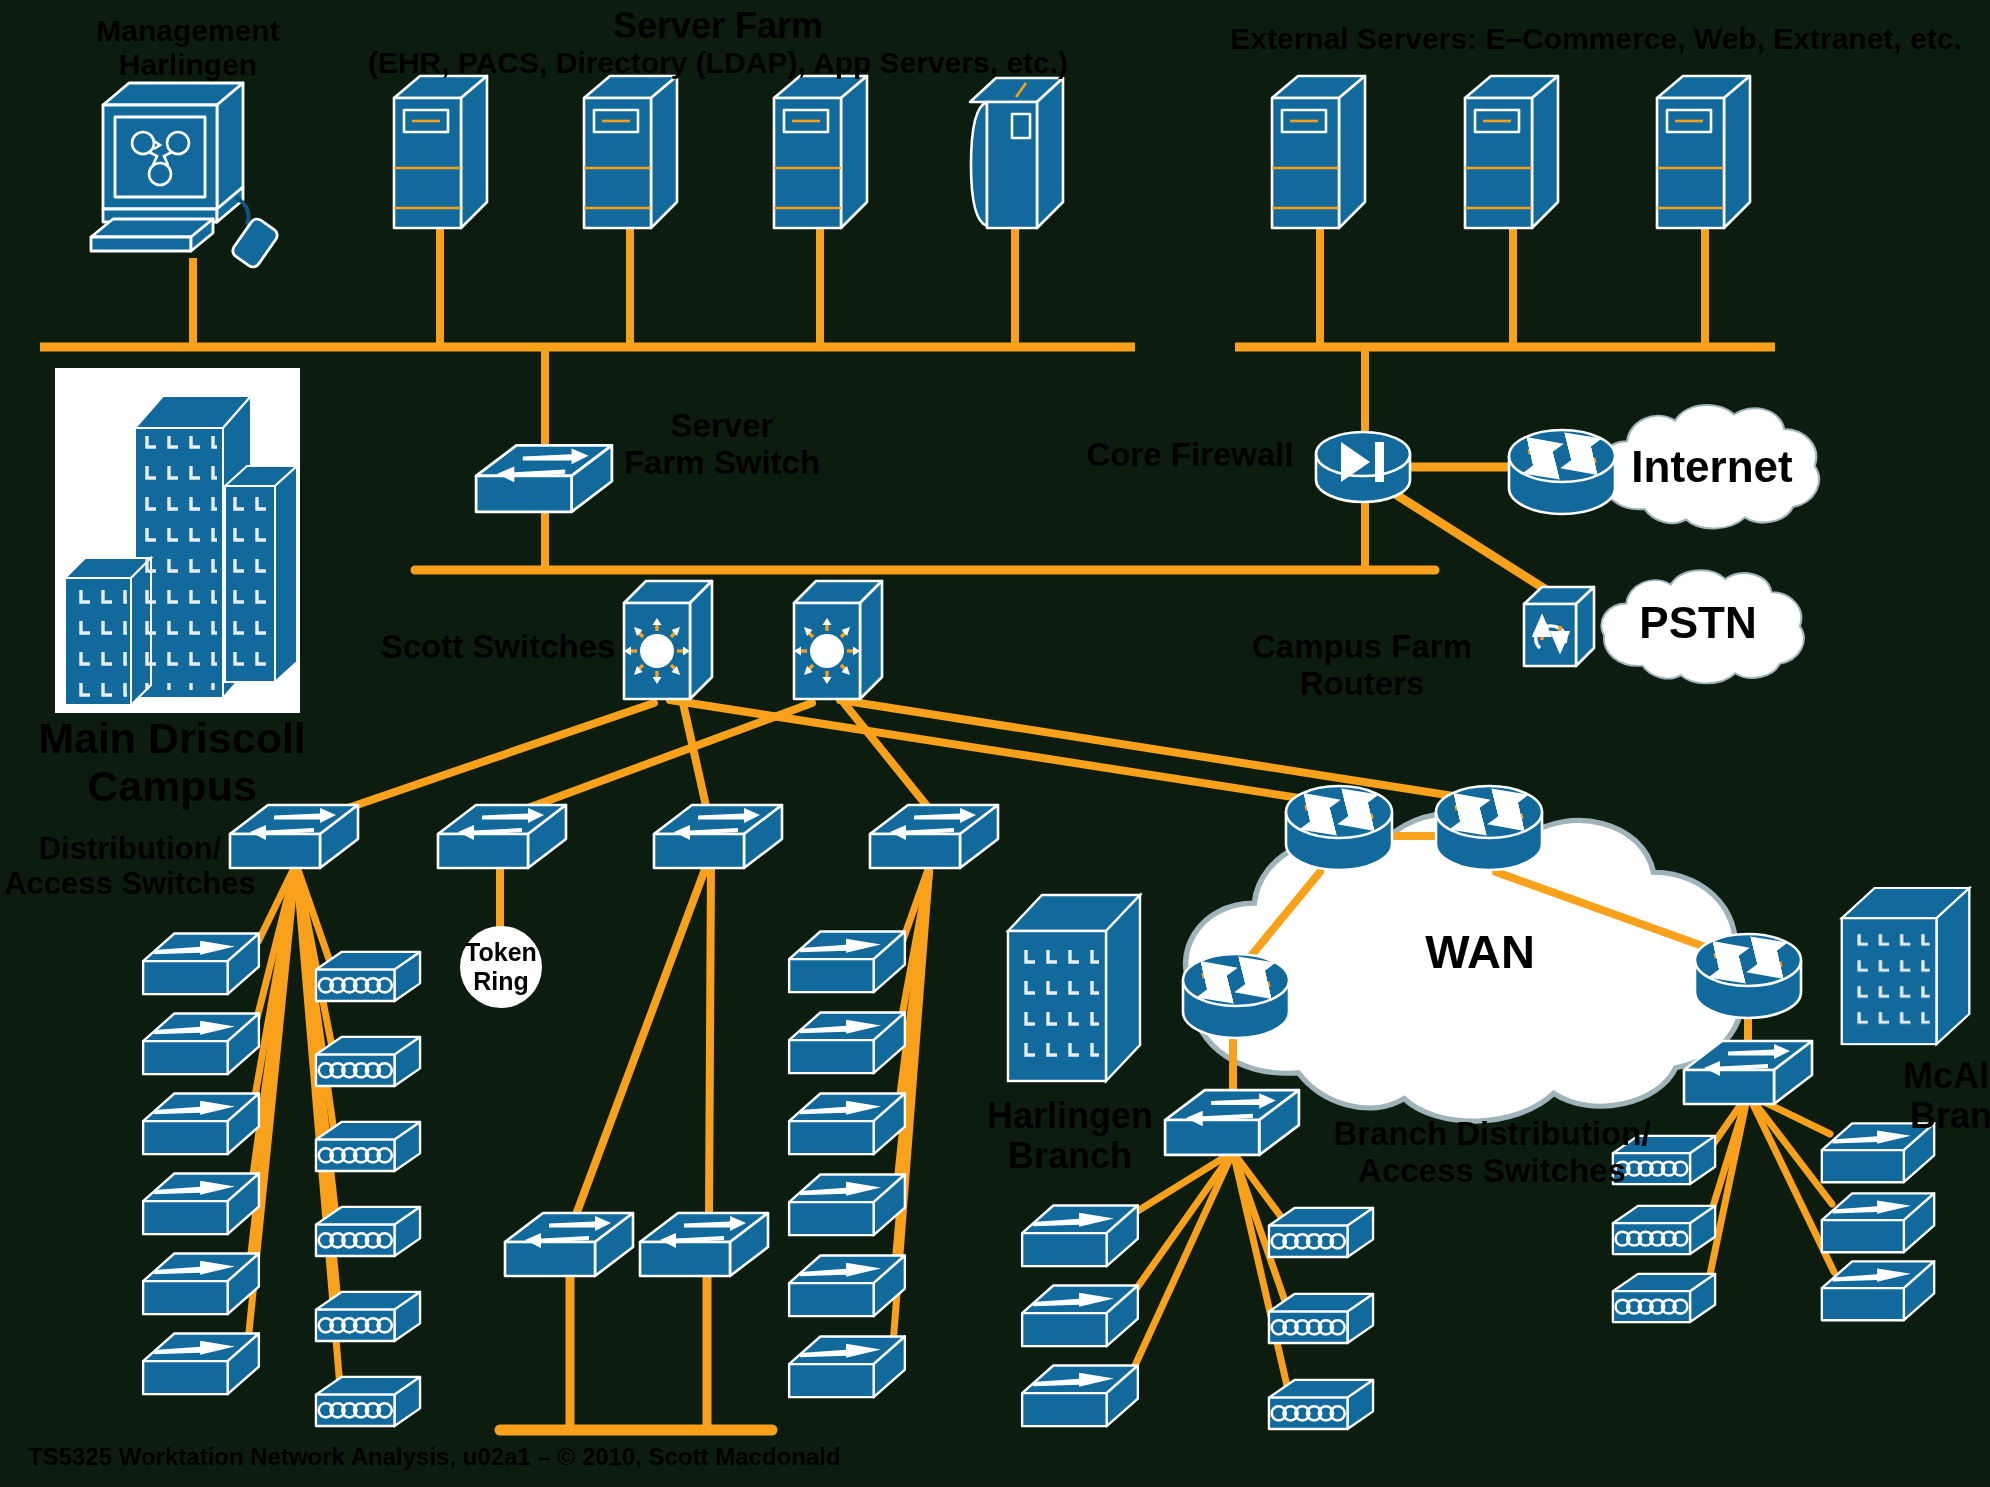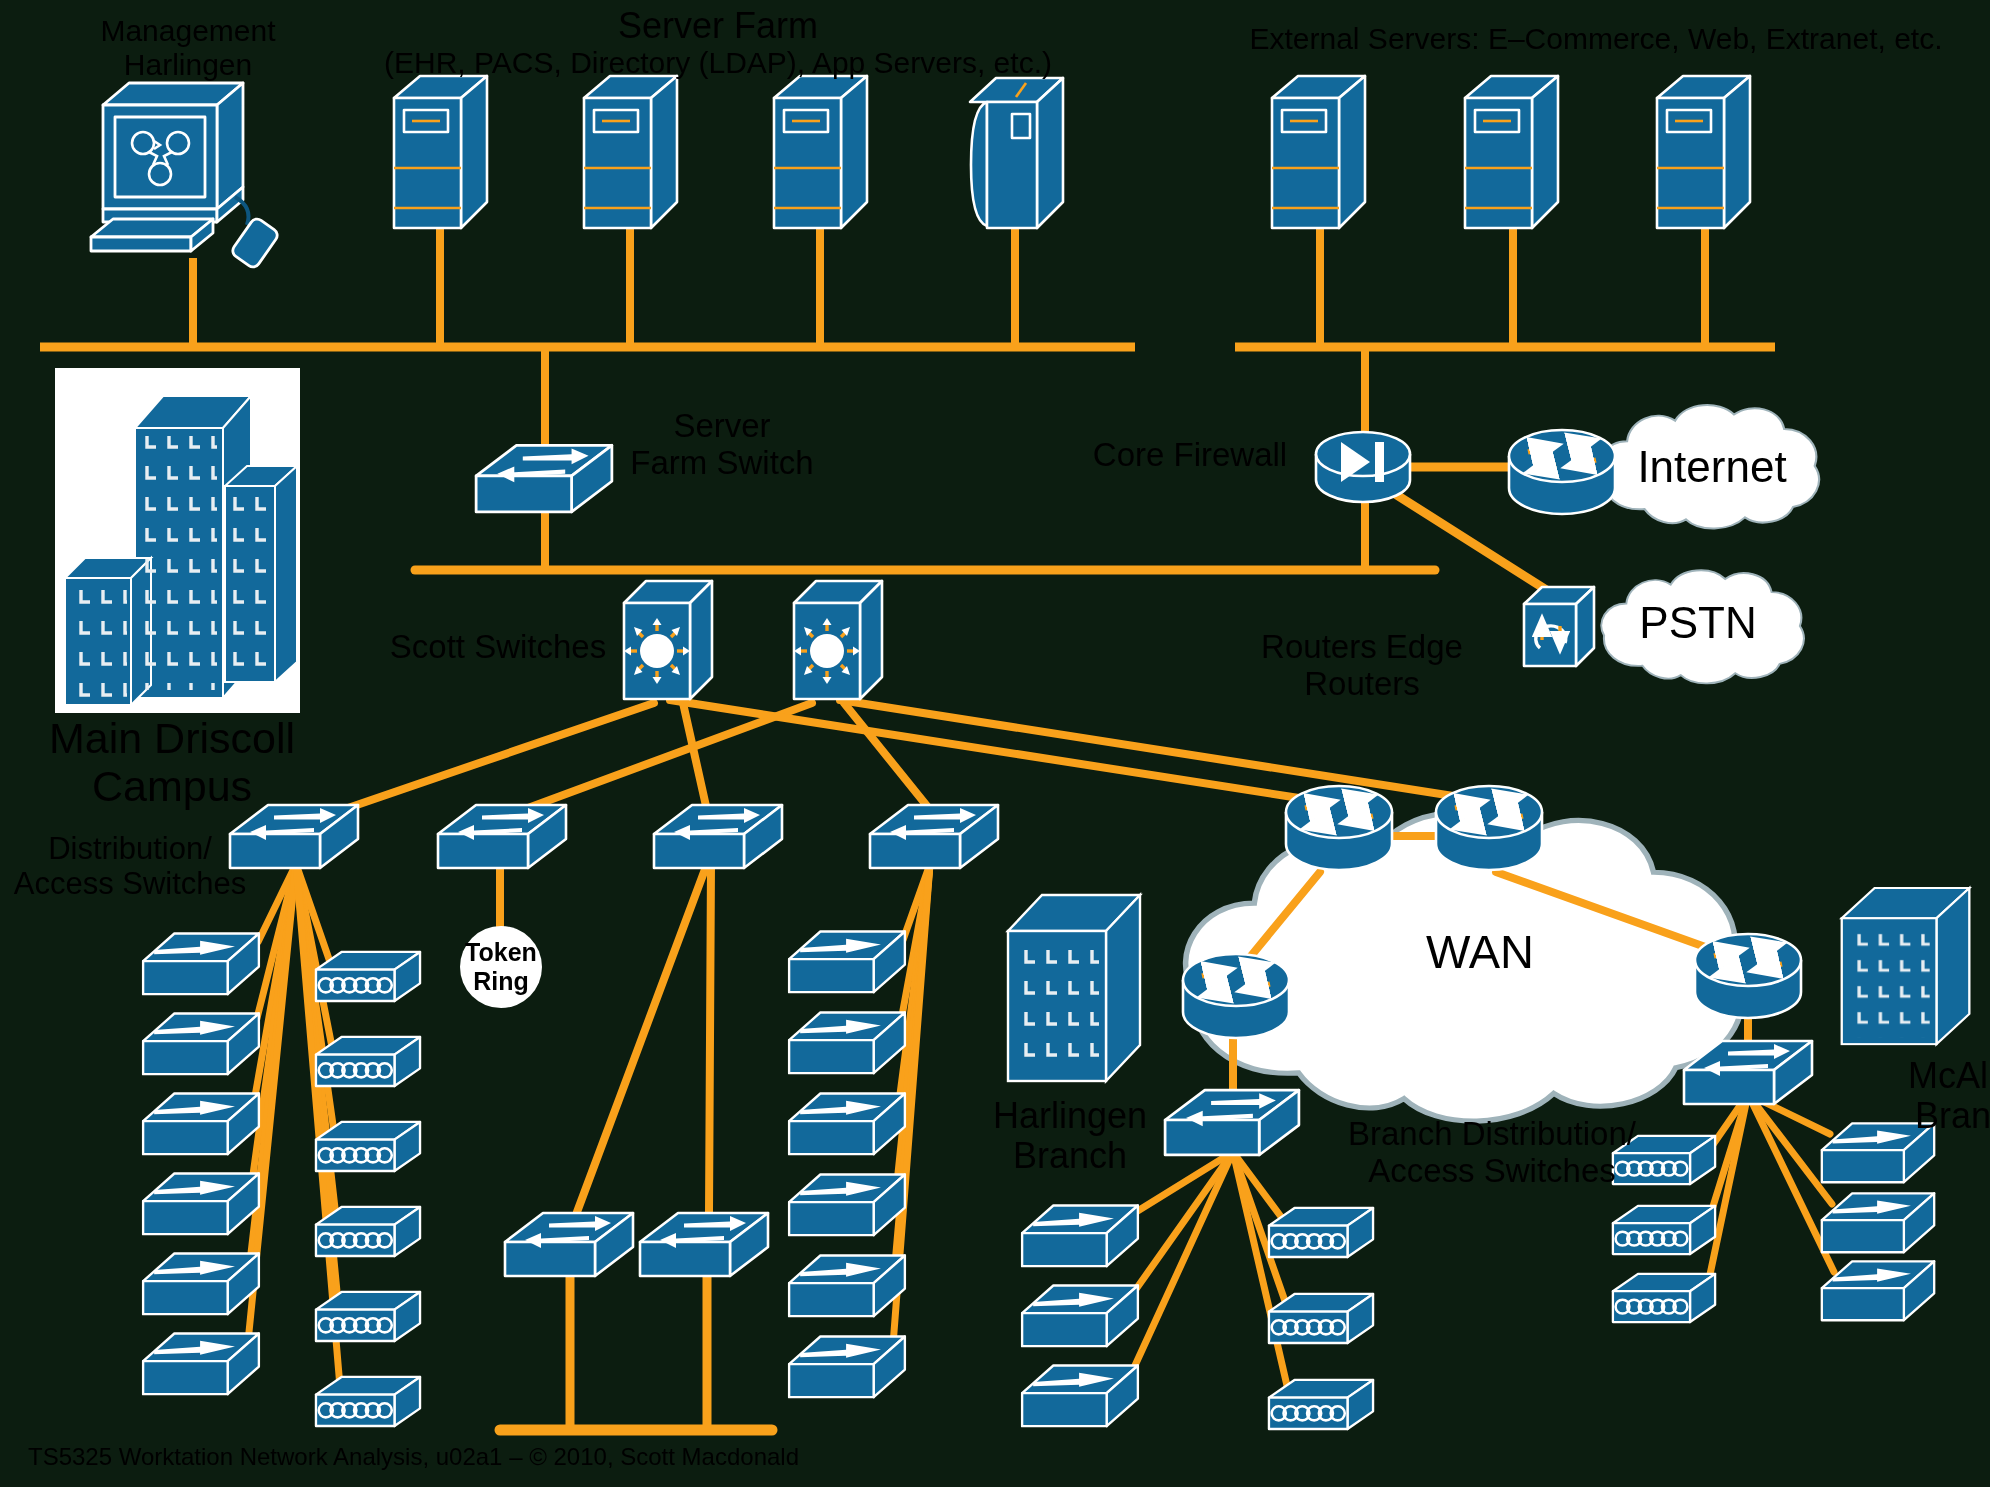--- a/index.html
+++ b/index.html
@@ -6,21 +6,21 @@
     --background:#0C1D10; --line:#F9A11B; --device:#12699B; --device-stroke:#FFFFFF;
     --label:#000000; --cloud:#FFFFFF;
   }
   html,body{margin:0;padding:0;background:var(--background);}
   .canvas{position:relative;width:1990px;height:1487px;background:var(--background);
           overflow:hidden;font-family:"Liberation Sans",sans-serif;}
   .clouds,.lines,.devices,.labels{position:absolute;inset:0;}
   .clouds{z-index:1}.lines{z-index:2}.devices{z-index:3}.labels{z-index:4}
   .dev{position:absolute;}
   .dev svg{display:block;width:100%;height:100%;overflow:visible;}
-  .lbl{position:absolute;color:var(--label);font-weight:normal;text-align:center;
+  .lbl{position:absolute;color:var(--label);font-weight:bold;text-align:center;
        transform:translateX(-50%);white-space:nowrap;line-height:1.12;}
   .lbl.left{transform:none;text-align:left;}
   .cloudbox{position:absolute;}
   .cloudbox svg{display:block;width:100%;height:100%;}
   .tokenring{position:absolute;background:var(--cloud);border-radius:50%;
              display:flex;flex-direction:column;align-items:center;justify-content:center;
              color:var(--label);font-weight:bold;}
   line{stroke:var(--line);}
 </style>
 </head>
@@ -639,21 +639,21 @@
 
     <div class="lbl" style="left:722px;top:408px;font-size:33px">
       <div>Server</div>
         <div>Farm Switch</div>
     </div>
     <div class="lbl" style="left:1190px;top:437px;font-size:33px">Core Firewall</div>
     <div class="lbl" style="left:1712px;top:442px;font-size:44px">Internet</div>
     <div class="lbl" style="left:1698px;top:598px;font-size:44px">PSTN</div>
     <div class="lbl" style="left:498px;top:629px;font-size:33px">Scott Switches</div>
     <div class="lbl" style="left:1362px;top:629px;font-size:33px">
-      <div>Routers Edge</div>
+      <div>Campus Farm</div>
         <div>Routers</div>
     </div>
     <div class="lbl" style="left:172px;top:714px;font-size:43px">
       <div>Main Driscoll</div>
         <div>Campus</div>
     </div>
     <div class="lbl" style="left:130px;top:832px;font-size:31px">
       <div>Distribution/</div>
         <div>Access Switches</div>
     </div>

